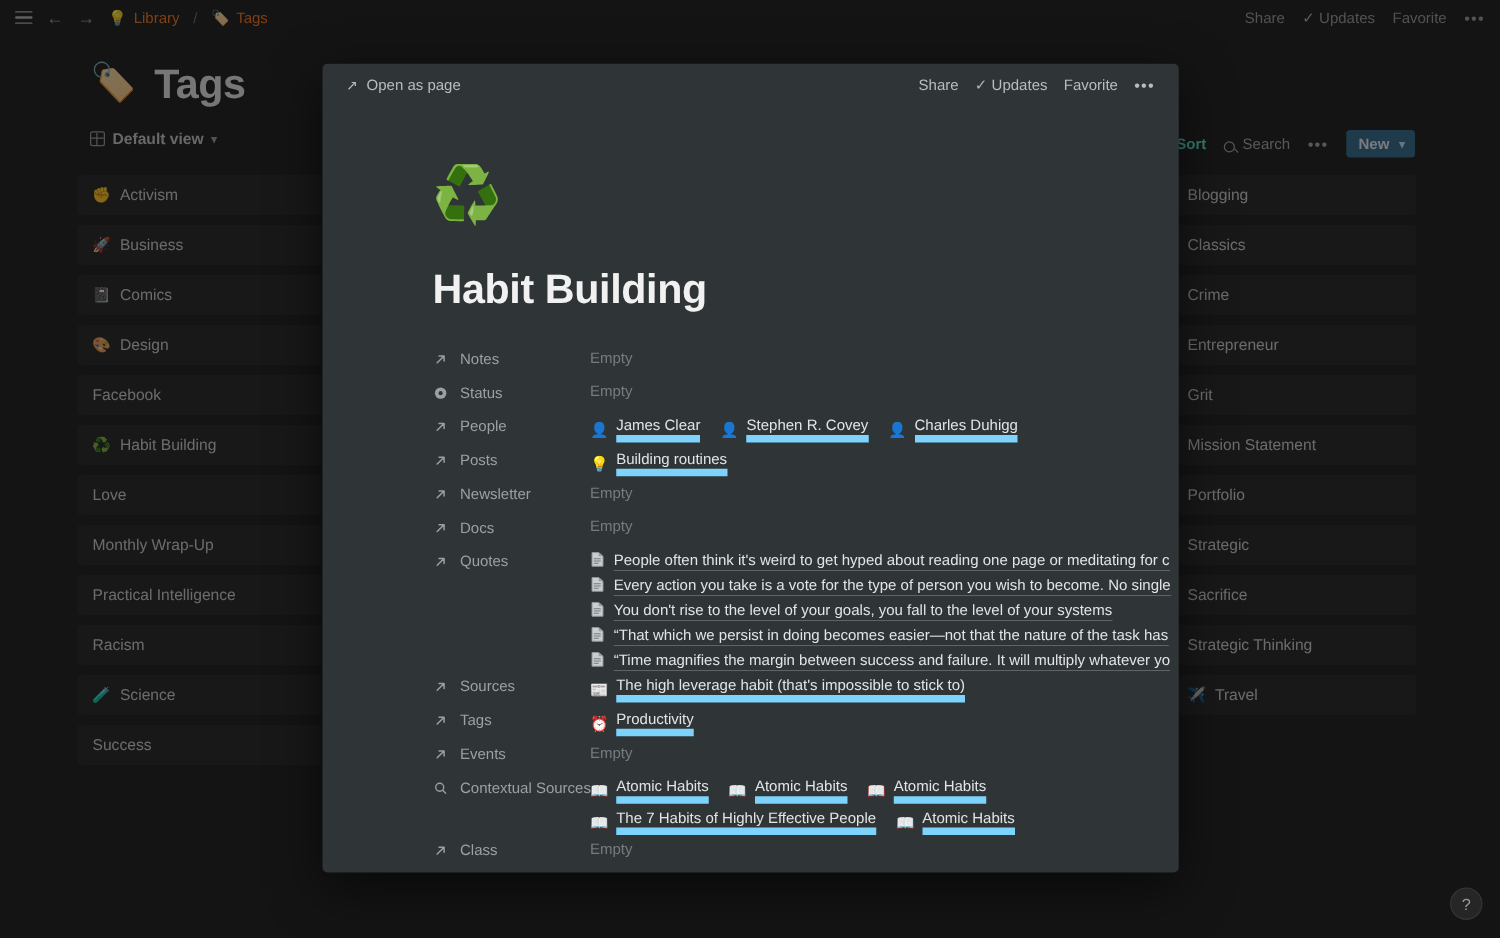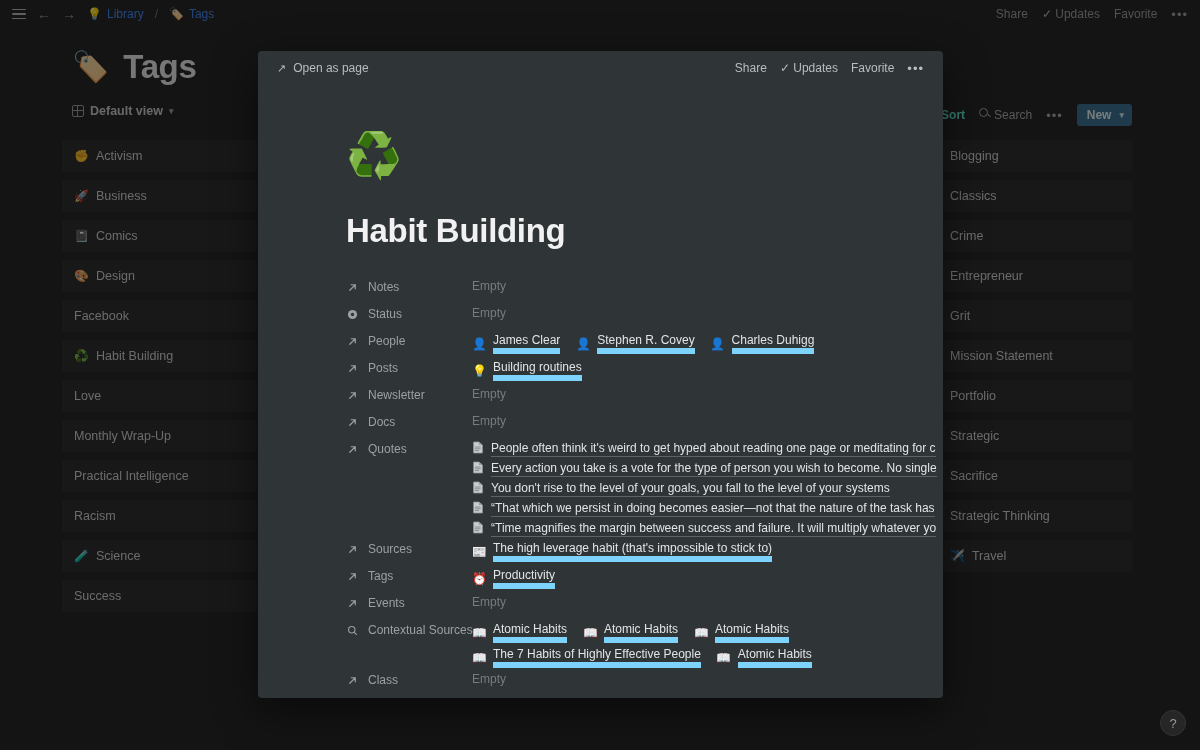--- a/index.html
+++ b/index.html
@@ -16,21 +16,21 @@
   .topbar {
     position: absolute; top: 0; left: 0; width: 1200px; height: 28px;
     display: flex; align-items: center; padding: 0 12px;
     font-size: 12px; color: #9b9b9b;
   }
   .tb-left { display: flex; align-items: center; gap: 11px; }
   .tb-right { margin-left: auto; display: flex; align-items: center; gap: 14px; }
   .hamburger { display: inline-flex; flex-direction: column; gap: 3px; width: 14px; cursor: pointer; }
   .hamburger i { display: block; height: 1.5px; background: #b6b6b6; border-radius: 1px; }
   .navarrow { font-size: 14px; color: #9b9b9b; cursor: pointer; line-height: 1; }
-  .crumb { color: #3b82f6; cursor: pointer; }
+  .crumb { color: #f97316; cursor: pointer; }
   .crumb-sep { color: #6d6d6d; }
   .crumb-grp { display: inline-flex; align-items: center; gap: 5px; }
   .tb-right span { cursor: pointer; white-space: nowrap; }
   .check { color: #b6b6b6; }
   .dots { letter-spacing: 1px; font-size: 13px; }
 
   
   .page-head { position: absolute; top: 48px; left: 72px; }
   .page-title { display: flex; align-items: center; gap: 14px; }
   .page-title .emoji { font-size: 30px; line-height: 1; }
@@ -47,21 +47,21 @@
   .grid-ico::after { top: 0; bottom: 0; left: 4.2px; width: 1.1px; }
   .chev { font-size: 9px; color: #9b9b9b; }
 
   
   .toolbar {
     position: absolute; top: 104px; right: 68px;
     display: flex; align-items: center; gap: 14px; font-size: 12px; color: #a8a8a8;
   }
   .toolbar .tl { cursor: pointer; white-space: nowrap; }
   .toolbar .strong { color: #5eead4; font-weight: bold; }
-  .search-grp { display: flex; align-items: flex-start; gap: 6px; cursor: pointer; }
+  .search-grp { display: flex; align-items: flex-end; gap: 6px; cursor: pointer; }
   .mag {
     width: 9px; height: 9px; border: 1.3px solid #a8a8a8; border-radius: 50%;
     position: relative; flex: none;
   }
   .mag::after {
     content: ""; position: absolute; width: 4px; height: 1.3px; background: #a8a8a8;
     transform: rotate(45deg); right: -3.5px; bottom: 0px;
   }
   .new-btn {
     display: flex; align-items: center; gap: 8px;

